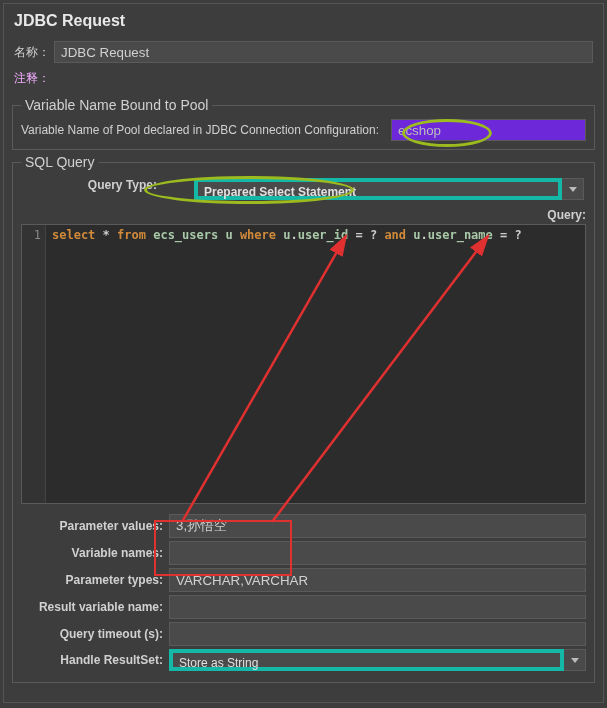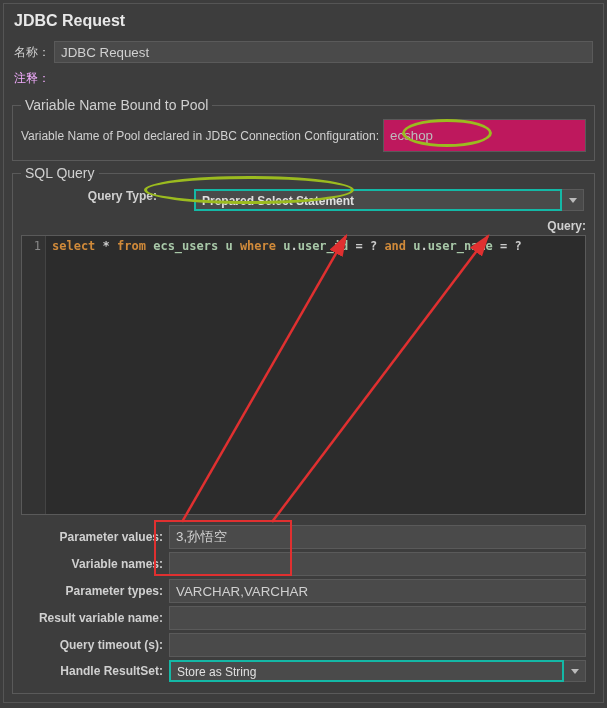--- a/index.html
+++ b/index.html
@@ -57,29 +57,29 @@
     color: #d0d0d0;
     padding: 0 4px;
     font-size: 14px;
   }
   .pool-row {
     display: flex;
     align-items: center;
   }
   .pool-row label {
     color: #d0d0d0;
-    margin-right: 4px;
+    margin-right: 12px;
   }
   .pool-row input {
     flex: 1;
-    background: #be185d;
+    background: #6d28d9;
     border: 1px solid #5a5a5a;
     color: #bdbdbd;
     padding: 3px 6px;
-    height: 33px;
+    height: 22px;
   }
   .query-type-row {
     display: flex;
     align-items: flex-start;
     padding: 2px 2px 6px 2px;
     gap: 31px;
   }
   .query-type-row label {
     flex: 0 0 140px;
     text-align: right;
@@ -87,21 +87,21 @@
     font-weight: bold;
     color: #d0d0d0;
   }
   .select-wrap {
     flex: 1;
     display: flex;
   }
   .select-value {
     flex: 1;
     background: #4a4a4a;
-    border: 2px solid #14b8a6;
+    border: 4px solid #14b8a6;
     color: #e0e0e0;
     padding: 3px 6px;
     height: 22px;
     font-weight: bold;
   }
   .select-btn {
     width: 22px;
     height: 22px;
     background: #4a4a4a;
     border: 1px solid #5a5a5a;

